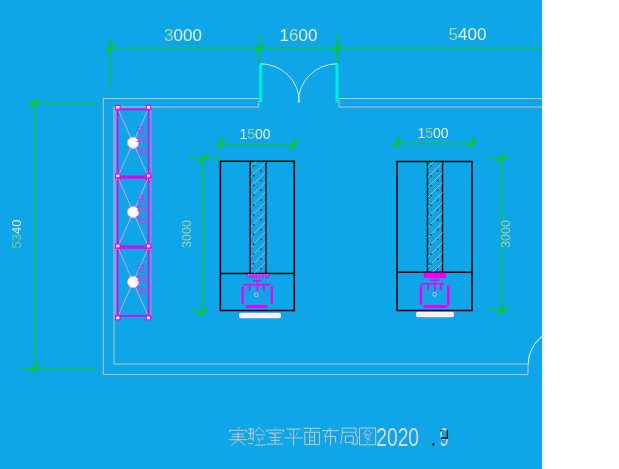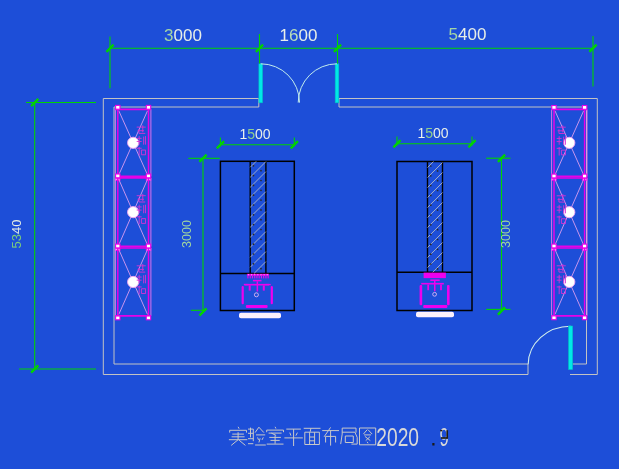--- a/index.html
+++ b/index.html
@@ -1,16 +1,16 @@
 <!DOCTYPE html>
 <html><head>
 <meta charset="utf-8">
 <style>
 html,body{margin:0;padding:0;background:#ffffff;}
-#canvas{position:relative;width:619px;height:469px;background:#1d4ed8;overflow:hidden;}
+#canvas{position:relative;width:542px;height:469px;background:#0ea5e9;overflow:hidden;}
 </style>
 </head>
 <body>
 
 <div id="canvas">
 <svg width="619" height="469" viewBox="0 0 619 469" shape-rendering="auto">
 
 <line x1="103.3" y1="98.5" x2="258.8" y2="98.5" stroke="#c3c3c3" stroke-width="1" stroke-linecap="butt"></line>
 <line x1="339.0" y1="98.5" x2="597.3" y2="98.5" stroke="#c3c3c3" stroke-width="1" stroke-linecap="butt"></line>
 

